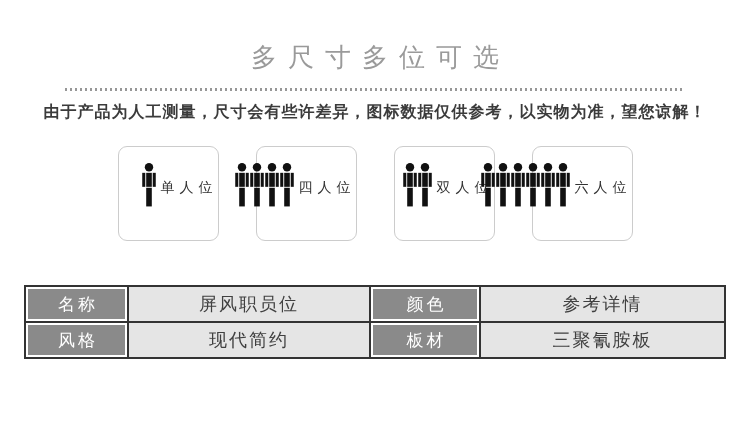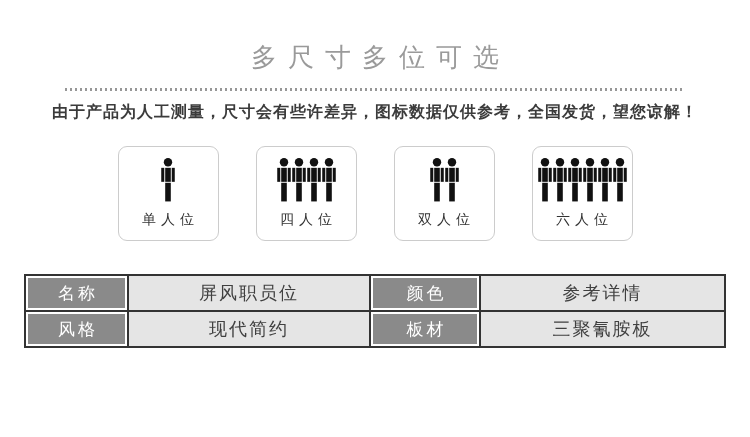--- a/index.html
+++ b/index.html
@@ -43,21 +43,20 @@
     justify-content: center;
     gap: 37px;
   }
   .size-box {
     width: 101px;
     height: 95px;
     border: 1px solid #cccccc;
     border-radius: 9px;
     background: #ffffff;
     display: flex;
-    flex-direction: column;
     align-items: center;
     justify-content: flex-end;
     padding-bottom: 11px;
   }
   .persons {
     display: flex;
     align-items: flex-end;
     justify-content: center;
     gap: 1px;
     height: 47px;
@@ -68,21 +67,21 @@
     font-size: 14px;
     color: #333333;
     letter-spacing: 5px;
     text-indent: 5px;
     white-space: nowrap;
   }
 
   
   .spec-table {
     width: 700px;
-    margin: 33px auto 0 auto;
+    margin: 44px auto 0 auto;
     border-collapse: collapse;
     table-layout: fixed;
   }
   .spec-table tr { height: 36px; }
   .spec-table th, .spec-table td {
     border: 2px solid #333333;
     text-align: center;
     vertical-align: middle;
     padding: 0;
     white-space: nowrap;
@@ -110,21 +109,21 @@
 </style>
 </head>
 <body>
 
 <div class="page">
 
   <h1 class="title">多尺寸多位可选</h1>
 
   <div class="dotted-divider"></div>
 
-  <p class="notice">由于产品为人工测量，尺寸会有些许差异，图标数据仅供参考，全国发货，望您谅解！</p>
+  <p class="notice">由于产品为人工测量，尺寸会有些许差异，图标数据仅供参考，以实物为准，望您谅解！</p>
 
   <div class="size-options">
     <div class="size-box">
       <div class="persons">
   <svg width="14" height="45" viewBox="0 0 30 94" xmlns="http://www.w3.org/2000/svg" fill="#111111">
     <circle cx="15" cy="10" r="9"></circle>
     <rect x="0.5" y="22" width="6.5" height="30"></rect>
     <rect x="9" y="22" width="12" height="30"></rect>
     <rect x="23" y="22" width="6.5" height="30"></rect>
     <rect x="9" y="54" width="12" height="40"></rect>

